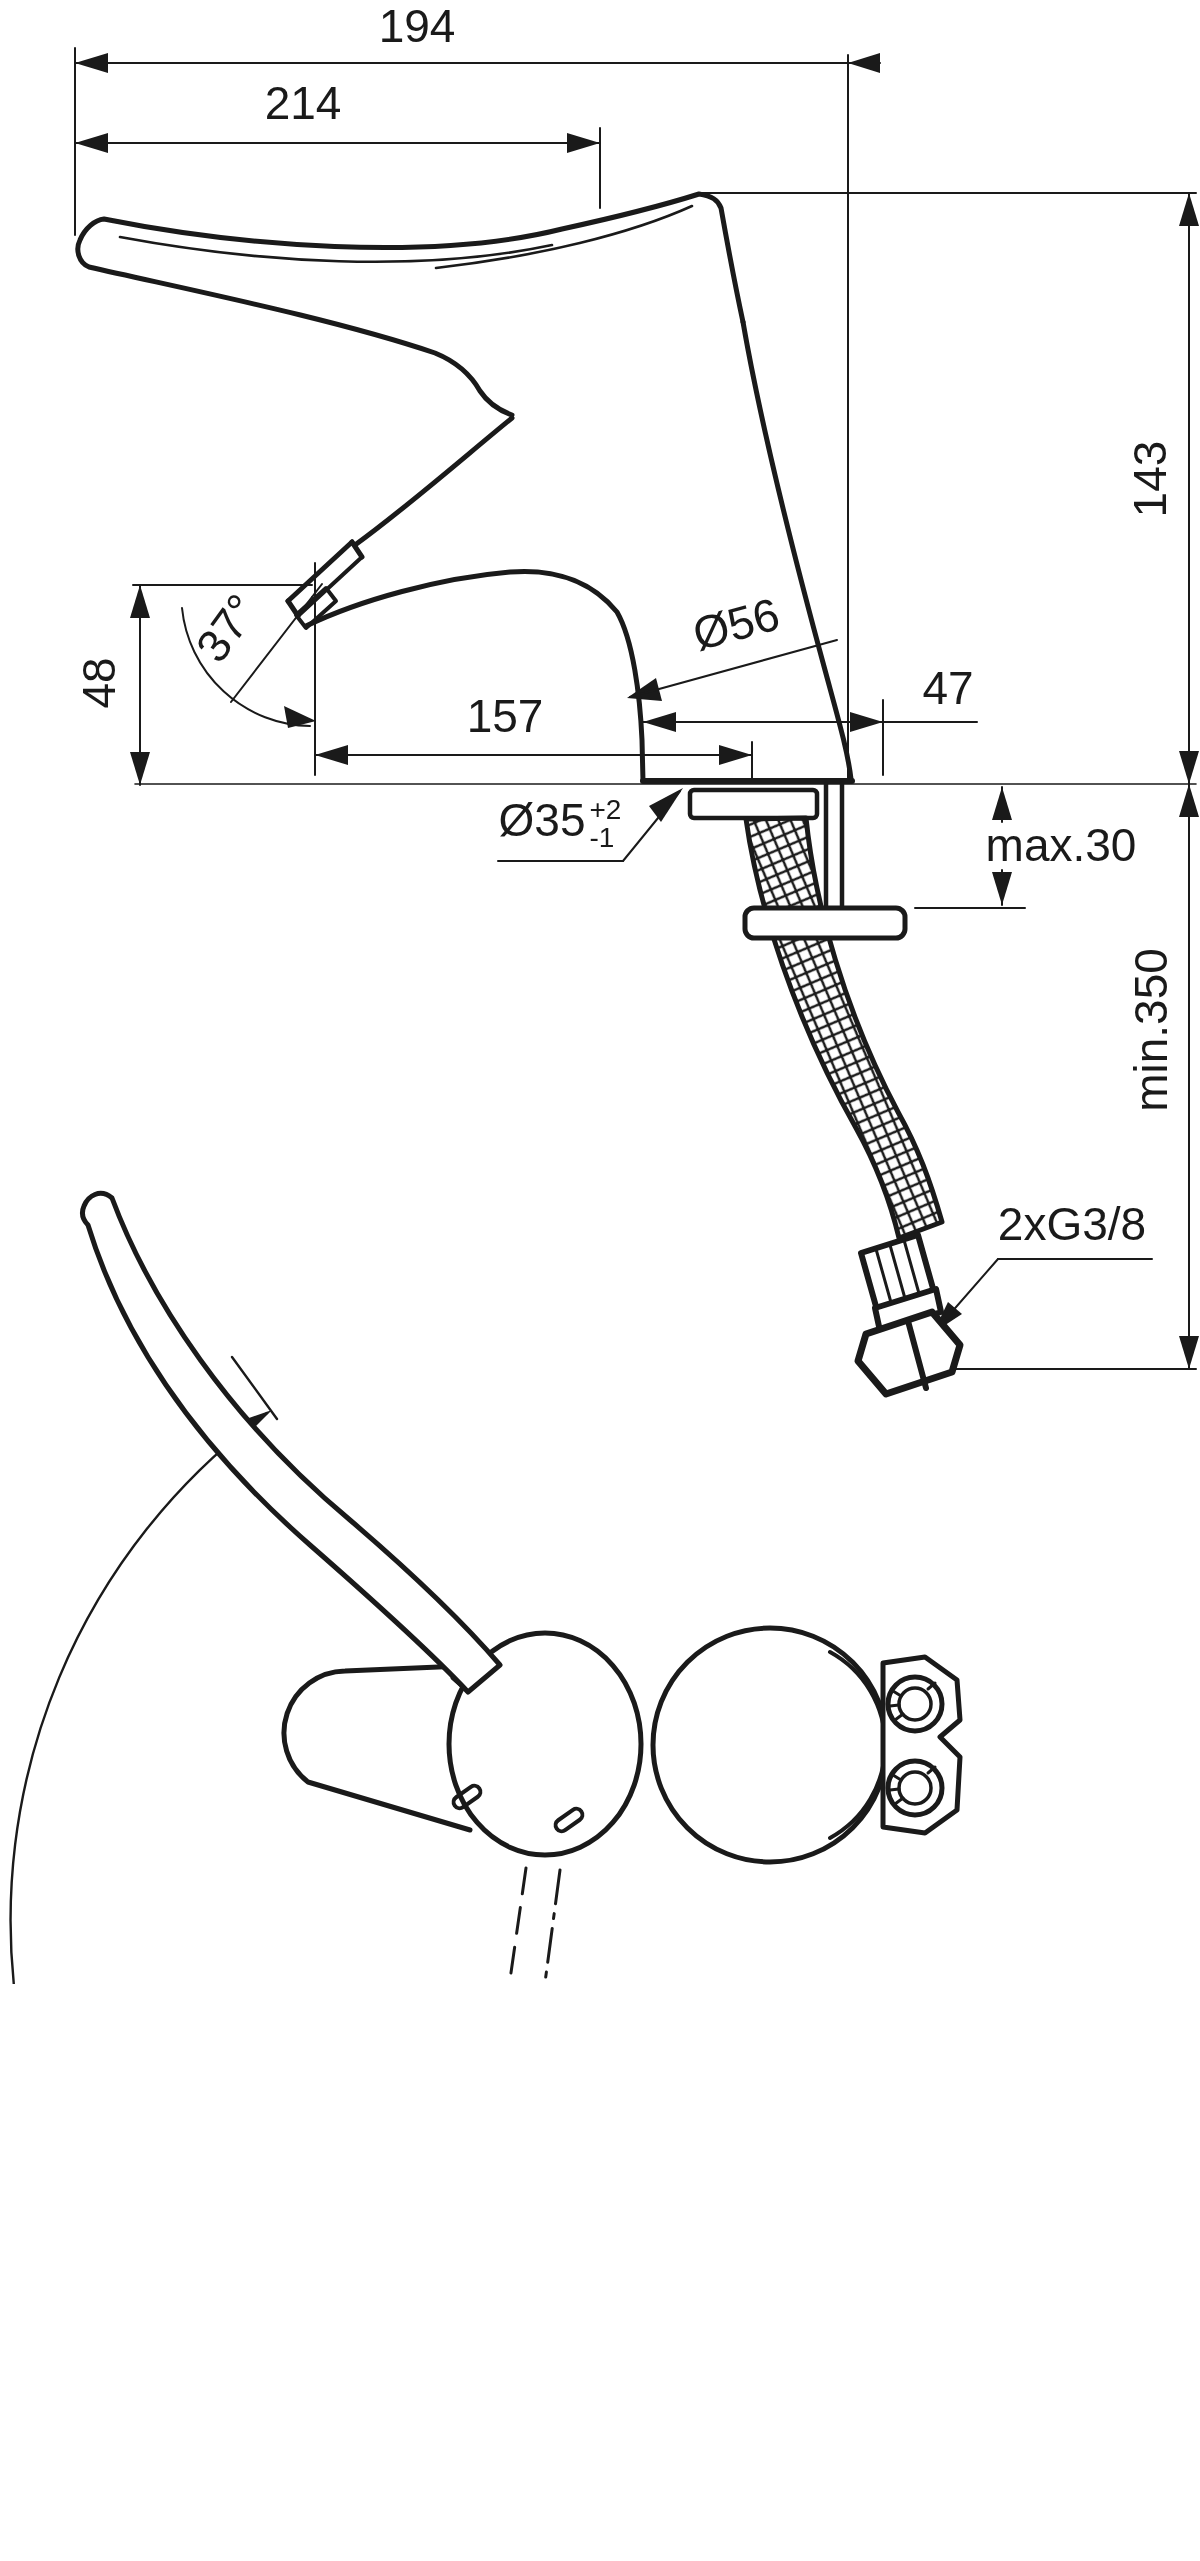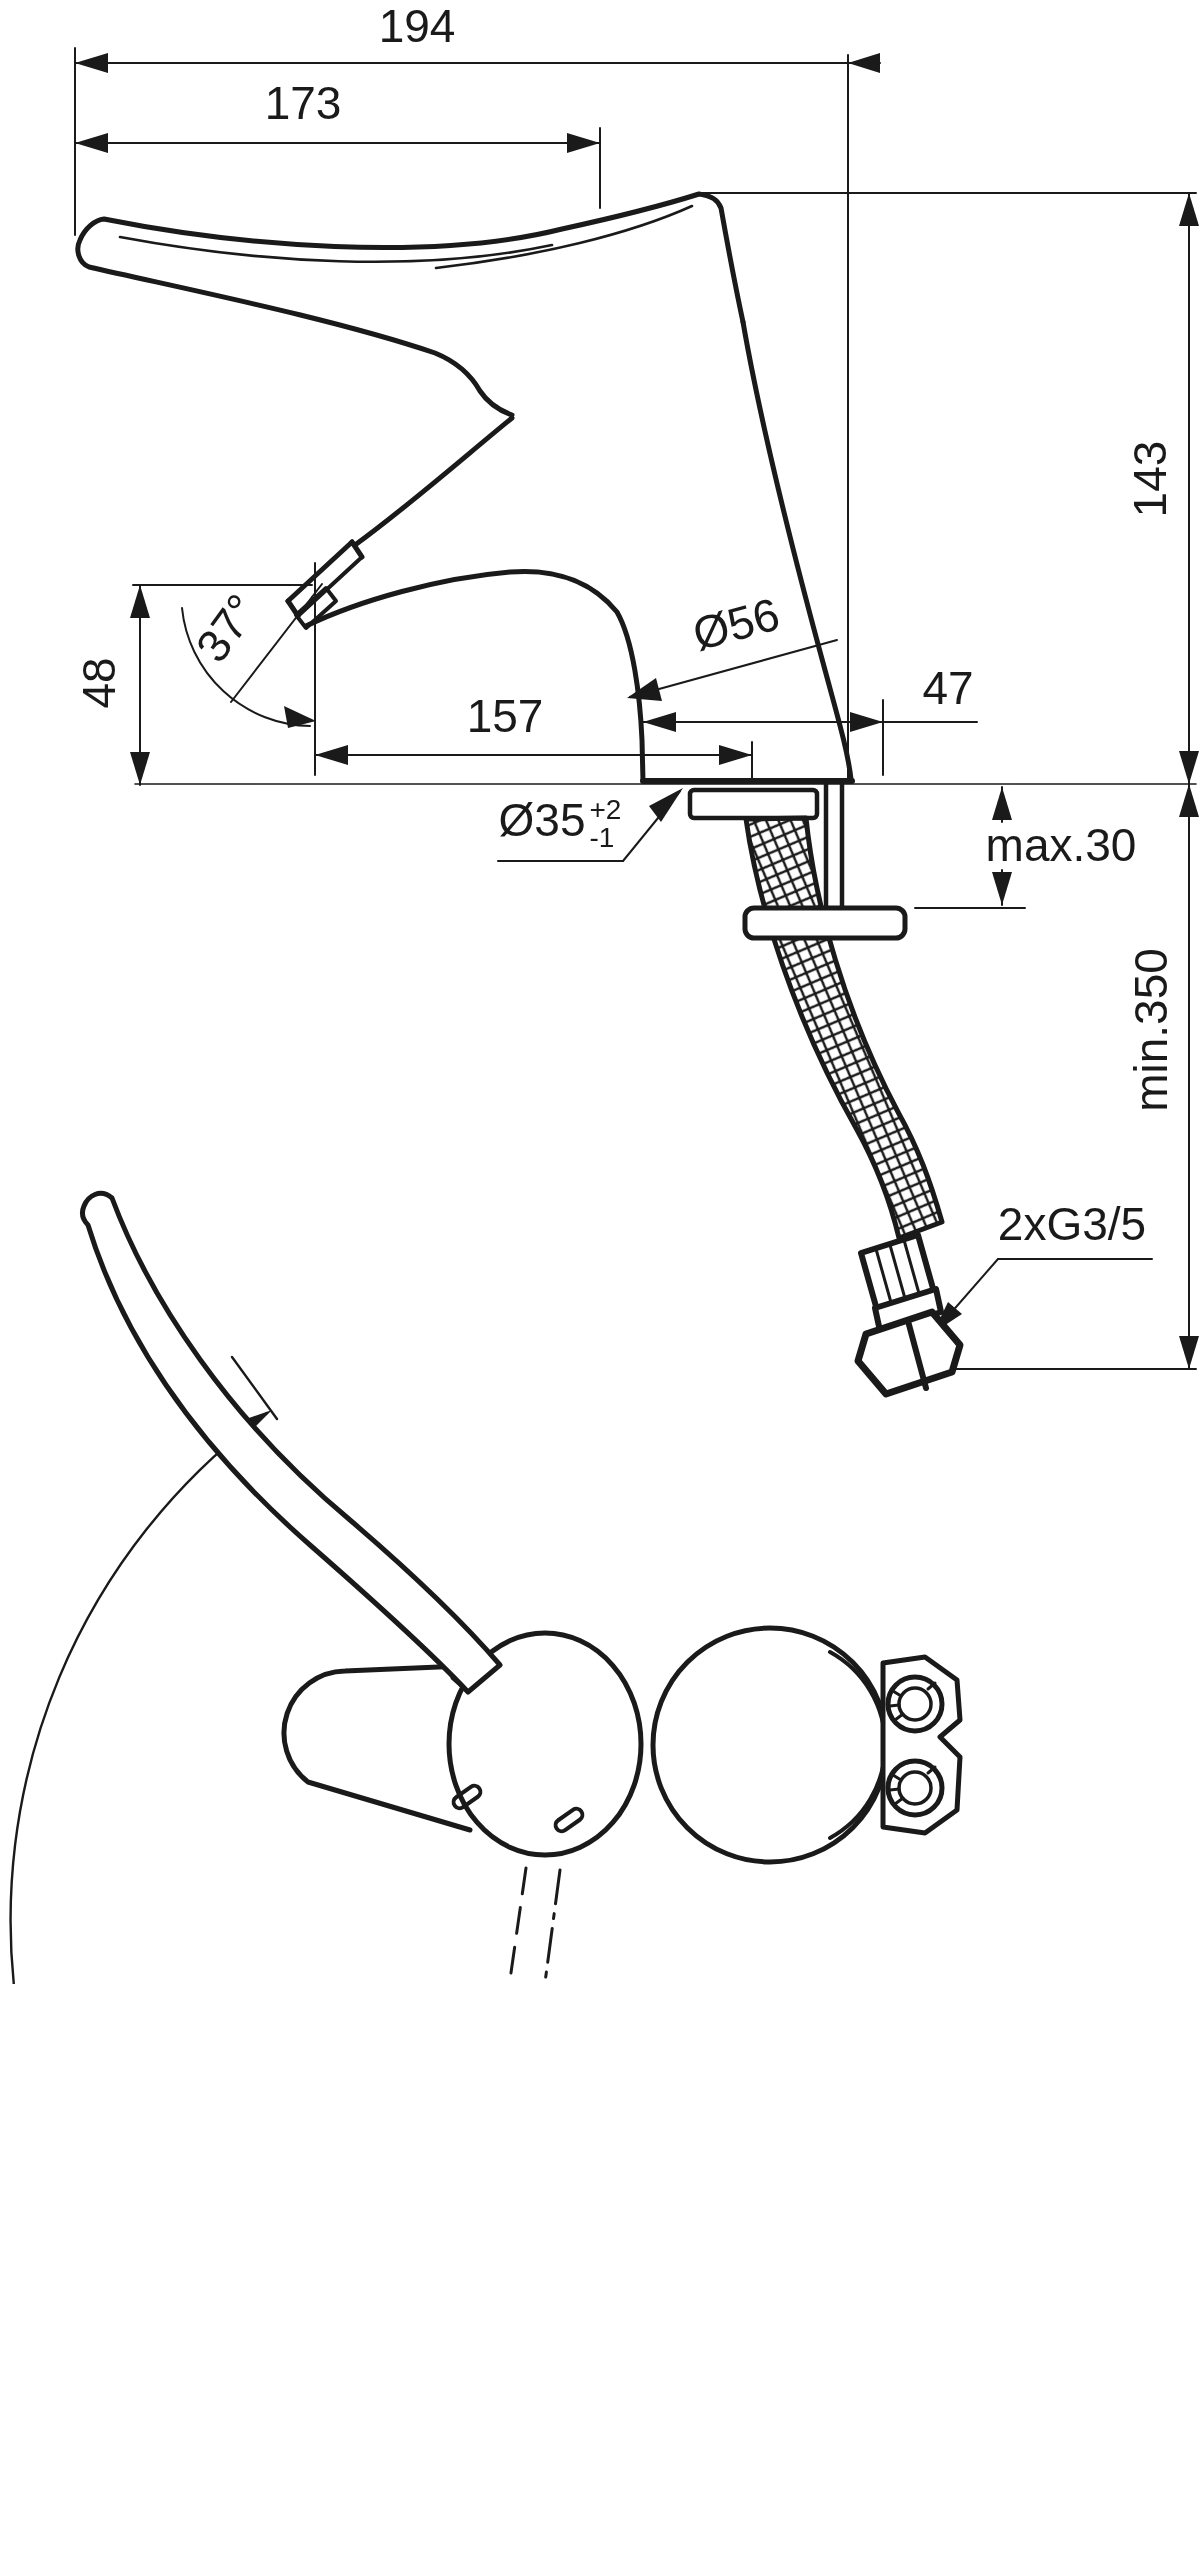--- a/index.html
+++ b/index.html
@@ -186,26 +186,26 @@
     </g>
 
     <path fill="#ffffff" stroke-width="5" d="M 88,1225 C 120,1330 190,1440 310,1545 C 390,1615 440,1662 468,1692
              L 500,1665 C 470,1630 420,1580 350,1520 C 230,1420 150,1300 112,1198
              C 100,1188 88,1196 84,1206 C 81,1213 83,1220 88,1225 Z"></path>
     <path d="M 452,1678 L 468,1692 L 484,1678" stroke-width="3"></path>
   </g>
 </svg>
 
   <div class="lbl" style="left:417px;top:26px">194</div>
-  <div class="lbl" style="left:303px;top:103px">173</div>
+  <div class="lbl" style="left:303px;top:103px">214</div>
   <div class="lbl r90" style="left:1150px;top:479px">143</div>
   <div class="lbl r90" style="left:99px;top:683px">48</div>
   <div class="lbl r54" style="left:227px;top:628px">37°</div>
   <div class="lbl r15" style="left:736px;top:624px">Ø56</div>
   <div class="lbl" style="left:505px;top:716px">157</div>
   <div class="lbl" style="left:948px;top:688px">47</div>
   <div class="lbl" style="left:560px;top:824px"><span>Ø35</span><span class="tol"><span>+2</span><span>-1</span></span></div>
   <div class="lbl" style="left:1061px;top:845px">max.30</div>
   <div class="lbl r90" style="left:1151px;top:1030px">min.350</div>
-  <div class="lbl" style="left:1072px;top:1224px">2xG3/5</div>
+  <div class="lbl" style="left:1072px;top:1224px">2xG3/8</div>
   <div class="lbl r70" style="left:82px;top:2120px">124°</div>
 
 </div>
 
 </body></html>

